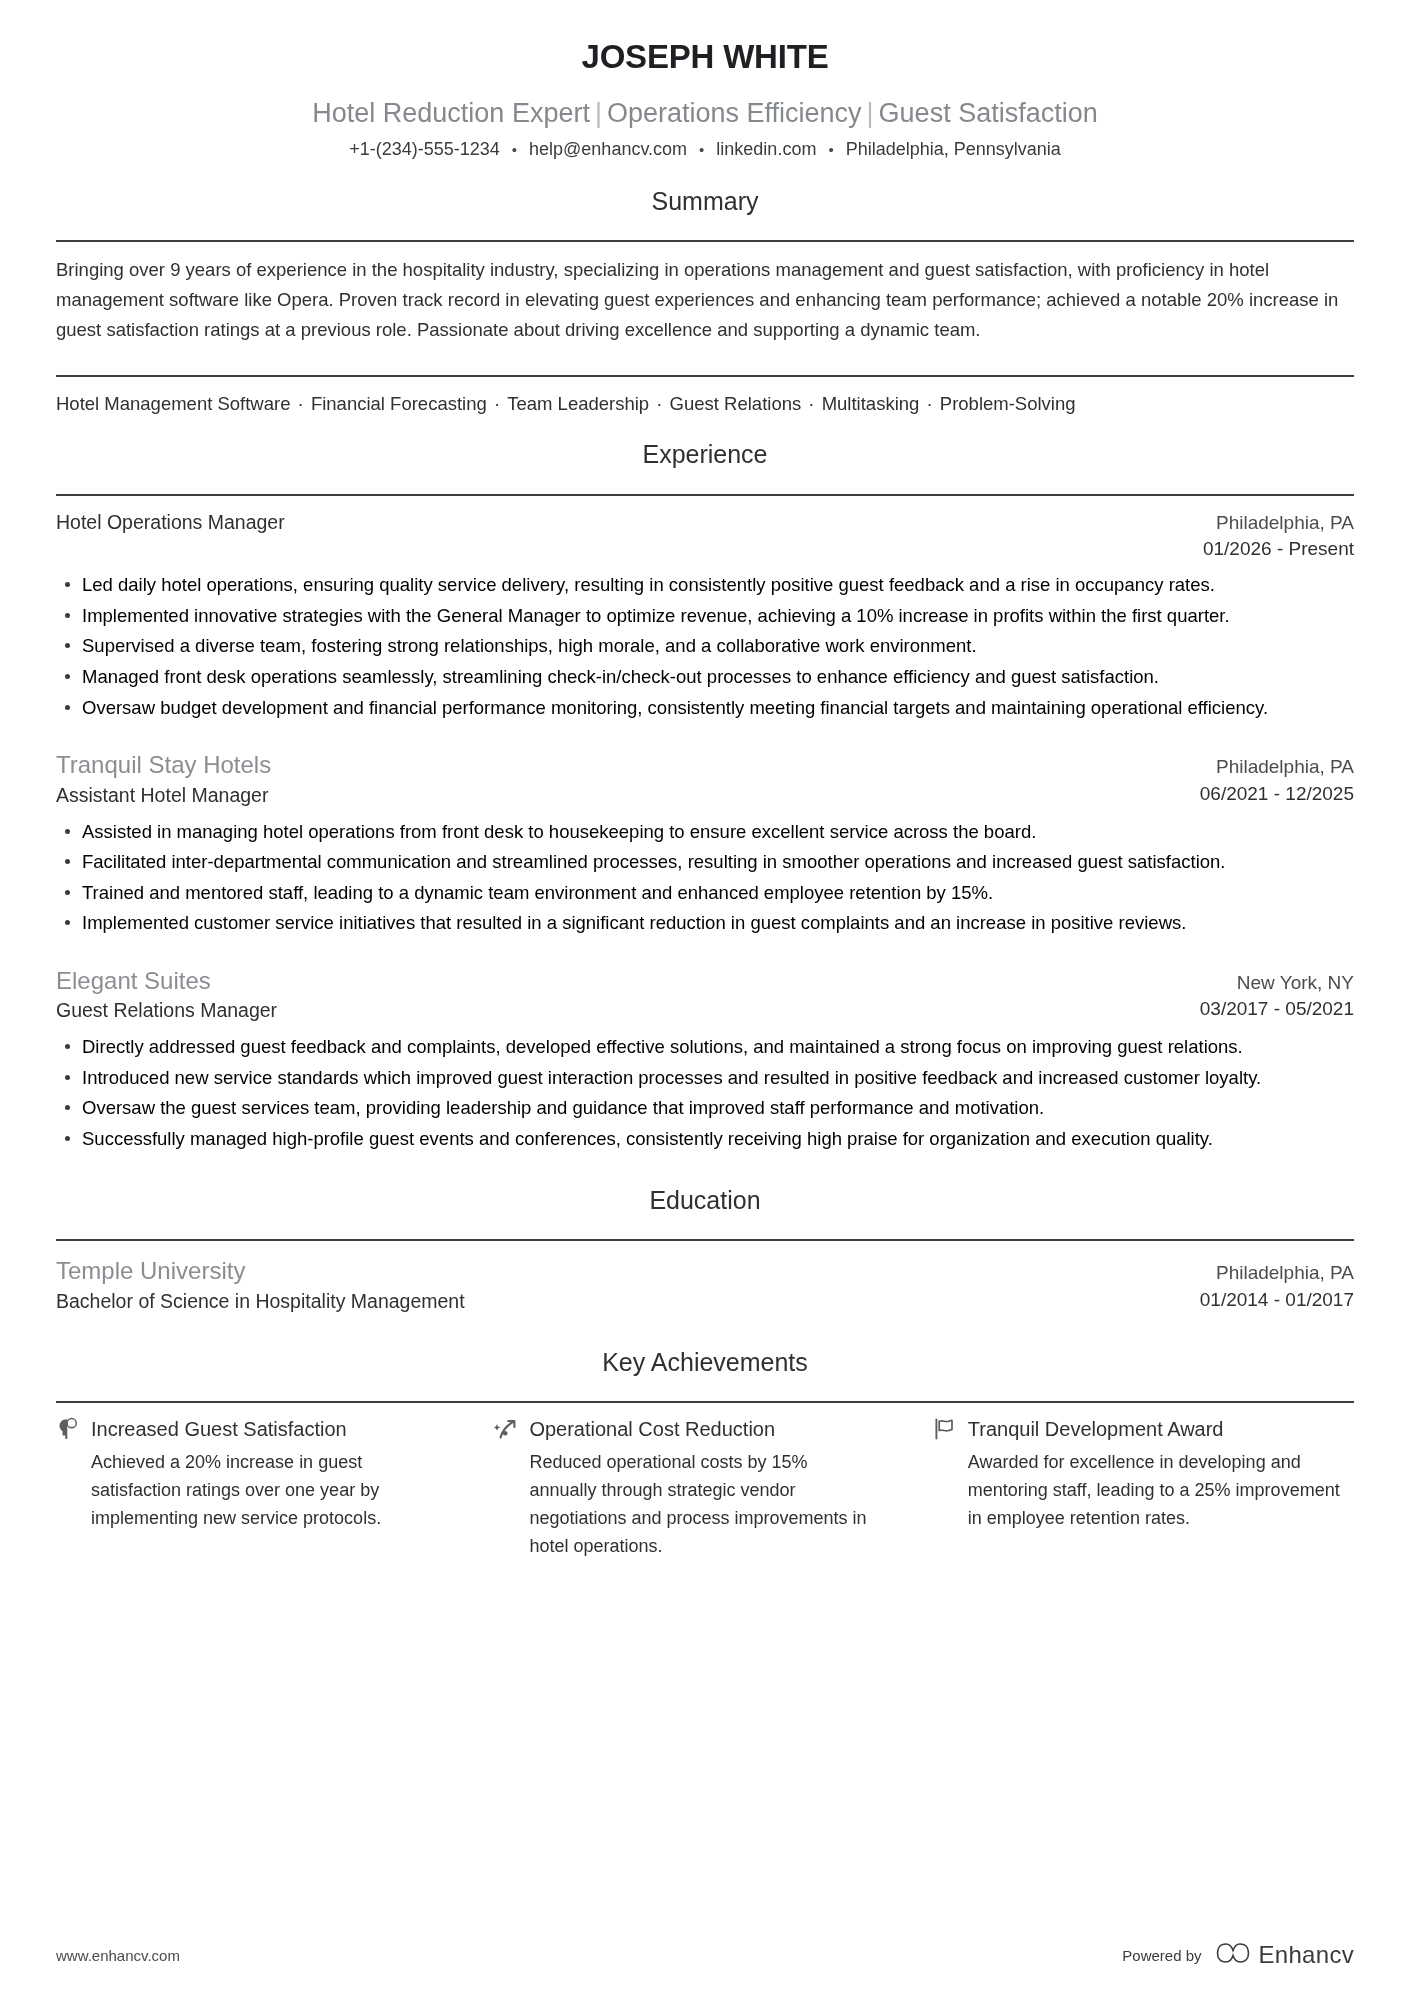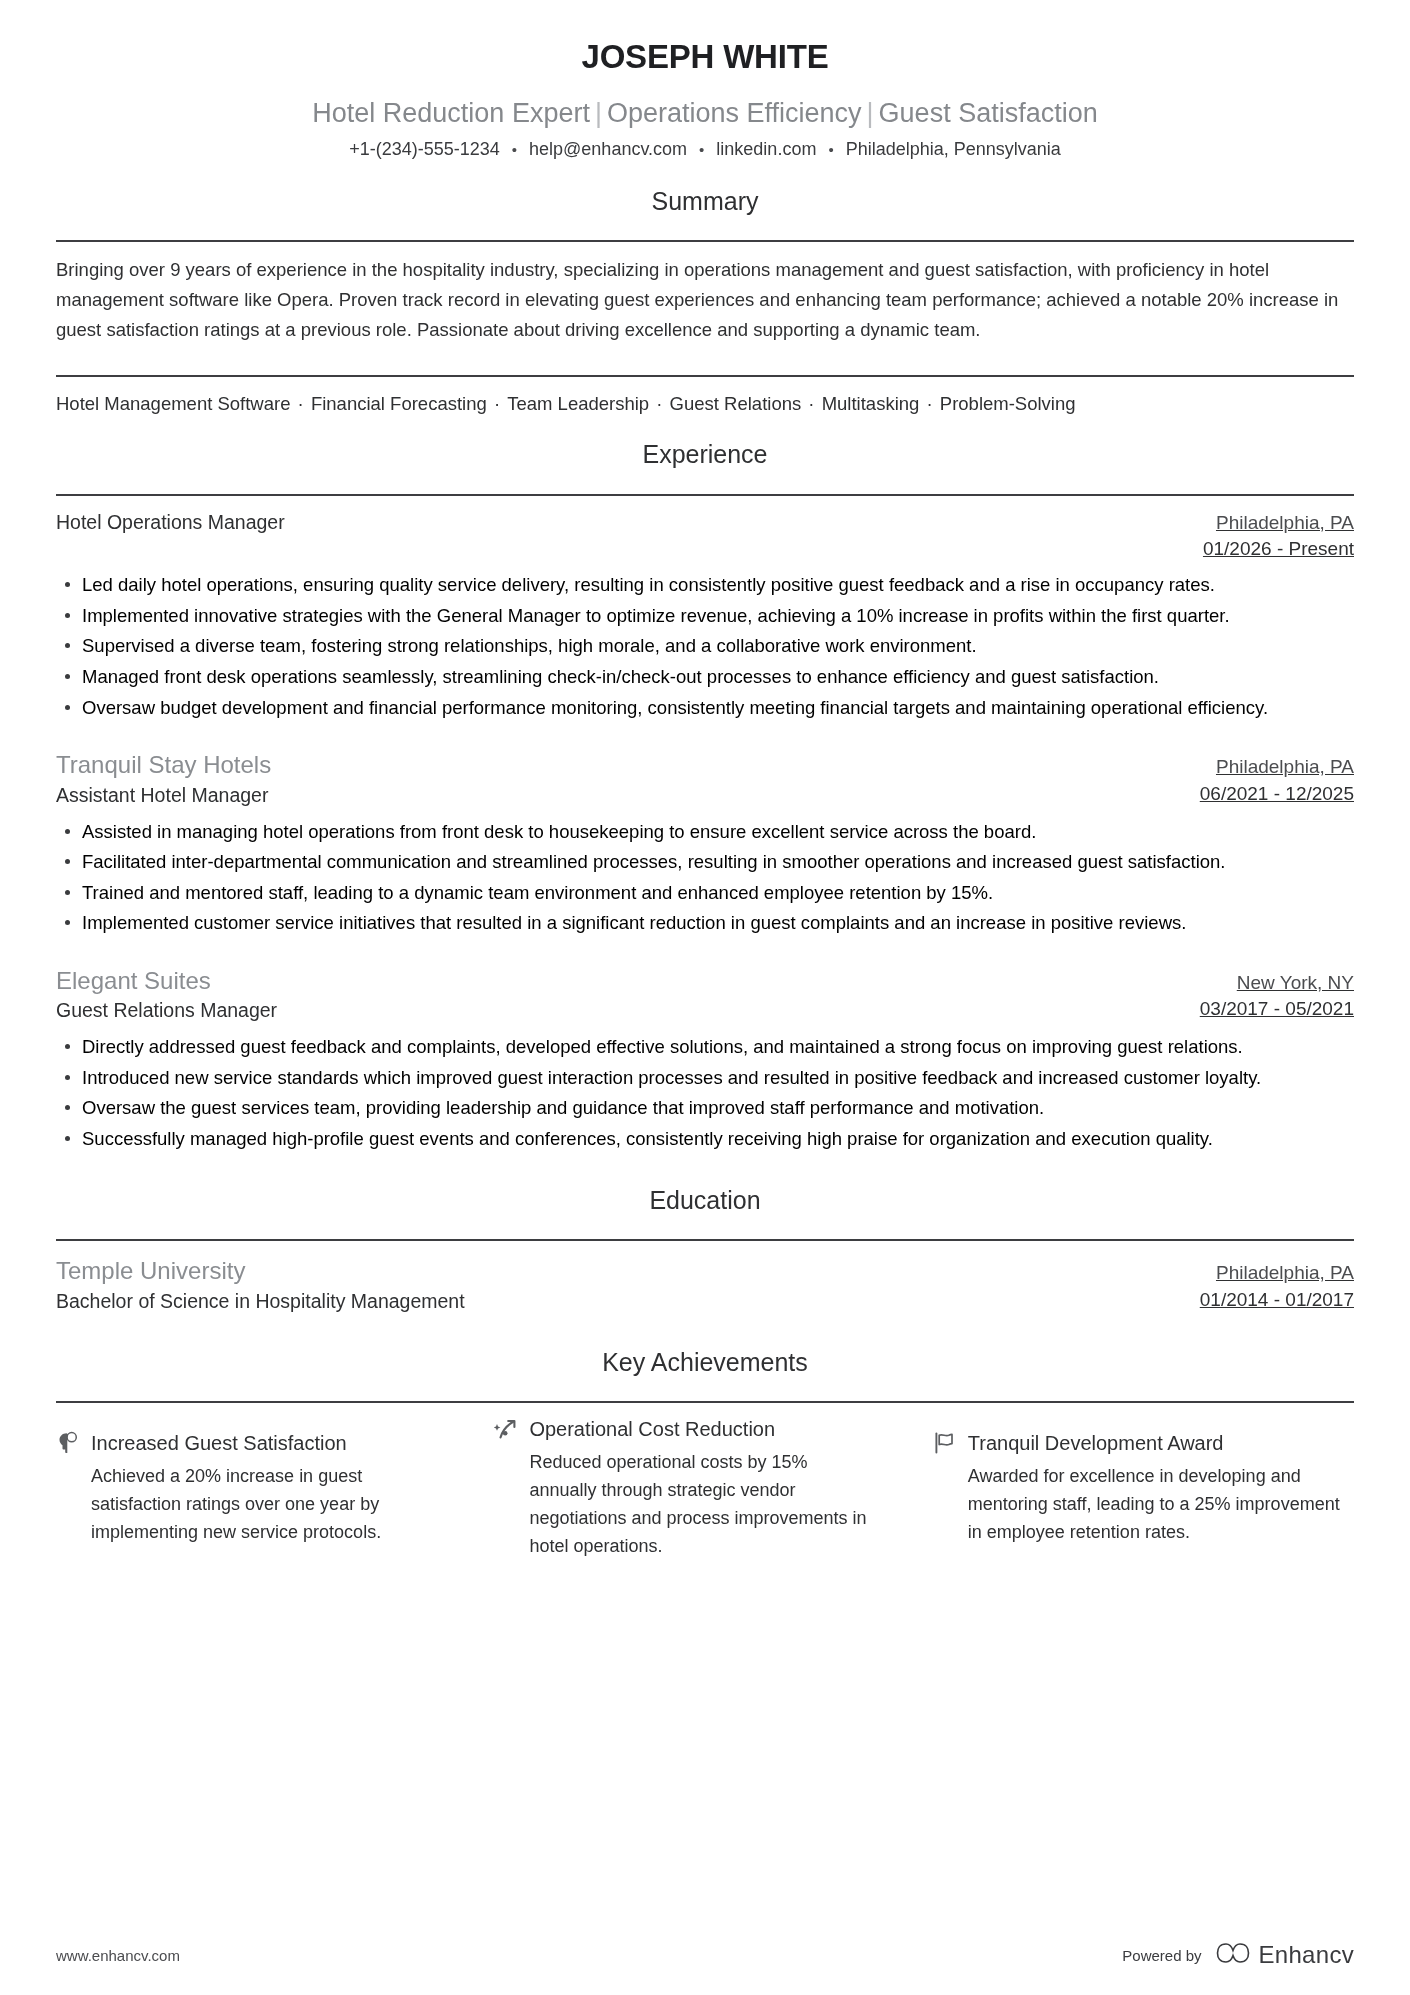--- a/index.html
+++ b/index.html
@@ -105,21 +105,21 @@
   
   .entry { margin-bottom: 8px; }
 
   .entry-head {
     display: flex;
     justify-content: space-between;
     align-items: baseline;
     width: 100%;
   }
   .entry-left { flex: 1 1 auto; min-width: 0; }
-  .entry-right { flex: 0 0 auto; text-align: right; padding-left: 24px; text-decoration: underline; }
+  .entry-right { flex: 0 0 auto; text-align: right; padding-left: 24px; }
 
   .org-name {
     font-size: 24px;
     font-weight: 400;
     color: #8a8d91;
     line-height: 1.4;
   }
   .role-title {
     font-size: 19.5px;
     font-weight: 400;
@@ -161,21 +161,20 @@
     background: #3a3b3e;
   }
 
   .exp-gap { height: 18px; }
 
   
   .ka-grid {
     display: flex;
     gap: 16px;
     width: 100%;
-    align-items: center;
   }
   .ka-col {
     flex: 1 1 33.33%;
     padding-right: 44px;
   }
   .ka-col:last-child { padding-right: 0; }
 
   .ka-head {
     display: flex;
     align-items: flex-start;

